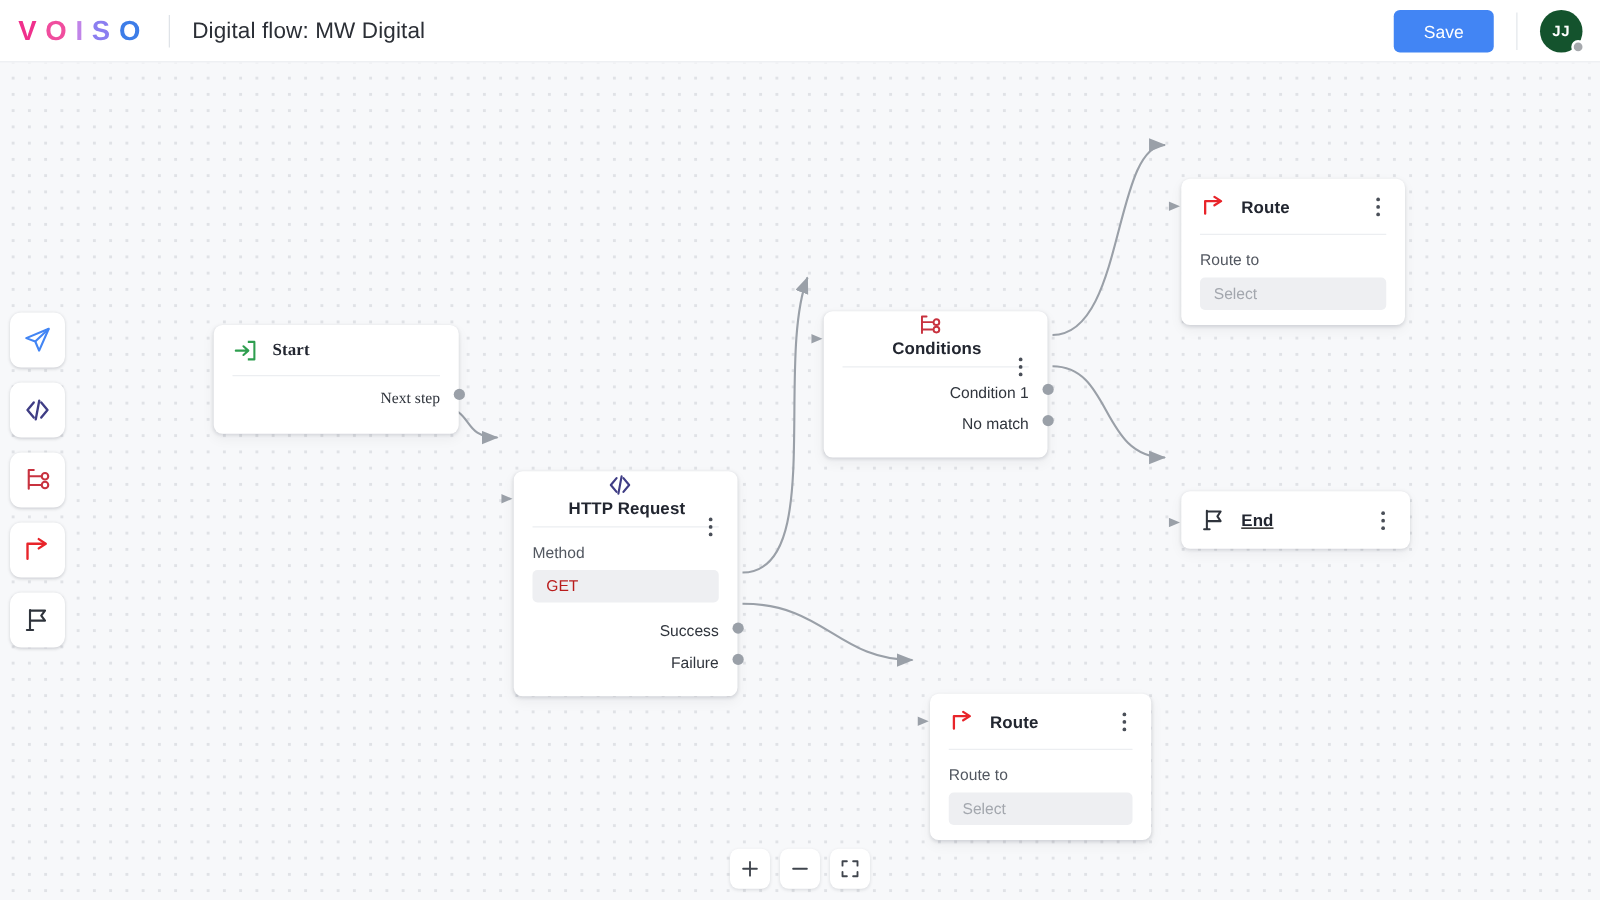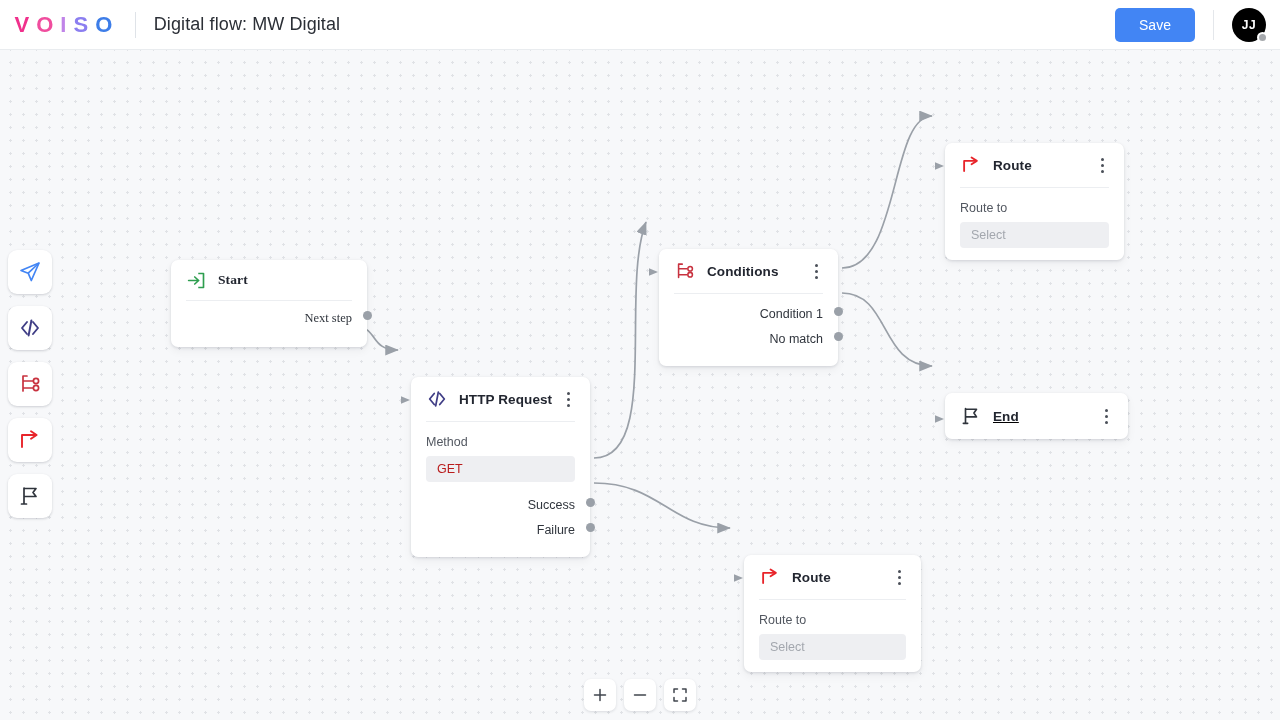--- a/index.html
+++ b/index.html
@@ -54,21 +54,21 @@
     text-align: center;
   }
   #header-divider-2 {
     width: 1px; height: 30px;
     background: #e4e7eb;
     margin: 0 18px;
   }
   #avatar-wrap { position: relative; width: 34px; height: 34px; }
   #avatar {
     width: 34px; height: 34px; border-radius: 50%;
-    background: #000000;
+    background: #14532d;
     color: #fff; font-size: 12px; font-weight: 700;
     display: flex; align-items: center; justify-content: center;
     letter-spacing: .5px;
     cursor: pointer;
   }
   #avatar-status {
     position: absolute; right: -2px; bottom: -1px;
     width: 11px; height: 11px; border-radius: 50%;
     background: #a6a9ad;
     border: 2px solid #ffffff;
@@ -262,21 +262,21 @@
       </div>
     </div>
   </div>
 
   <div class="node" style="left:411px; top:327px; width:179px; height:180px;">
     <span class="in-arrow">
       <svg width="11" height="10" viewBox="0 0 11 10">
           <path d="M0,1.2 L9,5 L0,8.8 Z" fill="#9aa0a8"></path>
         </svg>
     </span>
-    <div class="node-head" style="height:44px;">
+    <div class="node-head" style="height:44px;flex-direction:column;">
       <span class="node-icon">
         <svg width="22" height="22" viewBox="0 0 24 24">
           <path d="M9 6 L4 12 L9 18" fill="none" stroke="#3f3d85" stroke-width="1.9" stroke-linecap="round" stroke-linejoin="round"></path>
           <path d="M15 6 L20 12 L15 18" fill="none" stroke="#3f3d85" stroke-width="1.9" stroke-linecap="round" stroke-linejoin="round"></path>
           <path d="M13.4 4.5 L10.6 19.5" fill="none" stroke="#3f3d85" stroke-width="1.9" stroke-linecap="round"></path>
         </svg>
       </span>
       <span class="node-title">HTTP Request</span>
       <span class="kebab">
           <i></i>
@@ -300,21 +300,21 @@
       </div>
     </div>
   </div>
 
   <div class="node" style="left:659px; top:199px; width:179px; height:117px;">
     <span class="in-arrow">
       <svg width="11" height="10" viewBox="0 0 11 10">
           <path d="M0,1.2 L9,5 L0,8.8 Z" fill="#9aa0a8"></path>
         </svg>
     </span>
-    <div class="node-head" style="height:44px;">
+    <div class="node-head" style="height:44px;flex-direction:column;">
       <span class="node-icon">
         <svg width="22" height="22" viewBox="0 0 24 24">
           <path d="M5 4.5 L5 19 M5 4.5 L9 4.5 M5 9.5 L14 9.5 M5 16 L14 16" fill="none" stroke="#c8323f" stroke-width="1.7" stroke-linecap="round"></path>
           <circle cx="17.6" cy="9.5" r="2.5" fill="none" stroke="#c8323f" stroke-width="1.7"></circle>
           <circle cx="17.6" cy="16" r="2.5" fill="none" stroke="#c8323f" stroke-width="1.7"></circle>
         </svg>
       </span>
       <span class="node-title">Conditions</span>
       <span class="kebab">
           <i></i>

